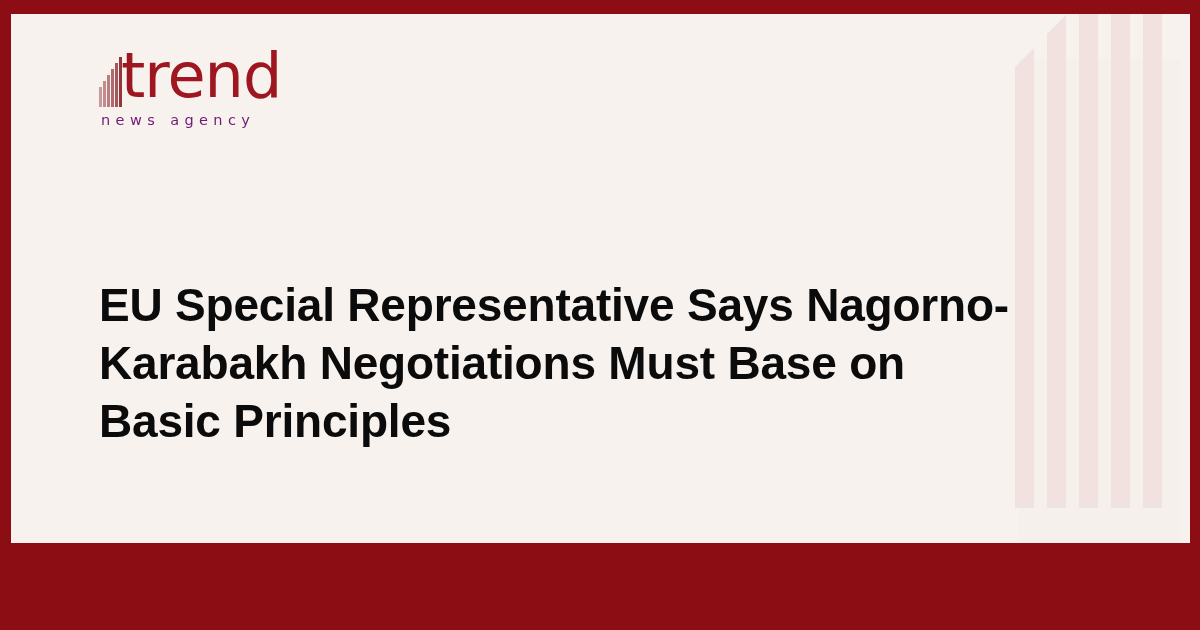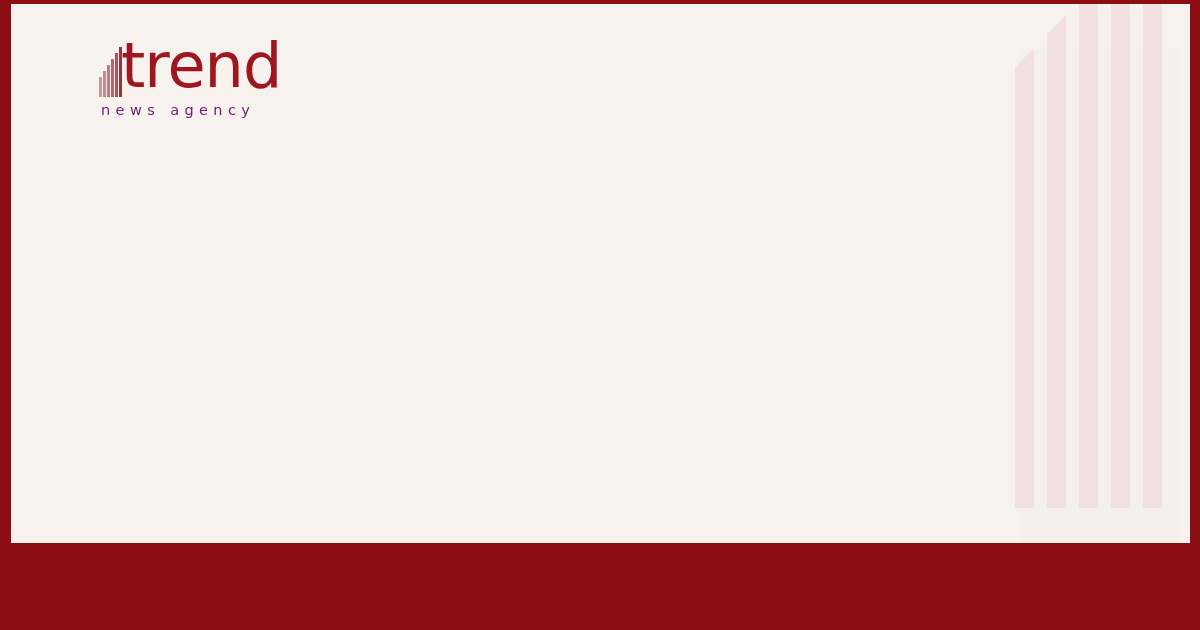--- a/index.html
+++ b/index.html
@@ -14,21 +14,21 @@
     background:#8c0d13;
     font-family:"Liberation Sans", sans-serif;
   }
 
   
   .card {
     position:relative;
     width:1200px;
     height:553px;
     background:#8c0d13;
-    padding:4px 10px 10px 11px;
+    padding:14px 10px 10px 11px;
   }
 
   .canvas {
     position:relative;
     width:100%;
     height:100%;
     background:#f7f2ee;
     overflow:hidden;
   }
 
@@ -175,15 +175,16 @@
           <span class="lb lb2"></span>
           <span class="lb lb3"></span>
           <span class="lb lb4"></span>
           <span class="lb lb5"></span>
         </div>
         <div class="logo-word">trend</div>
       </div>
       <div class="logo-sub">news agency</div>
     </div>
 
+    <h1 class="headline">EU Special Representative Says Nagorno-Karabakh Negotiations Must Base on Basic Principles</h1>
 
   </div>
 </div>
 
 </body></html>

